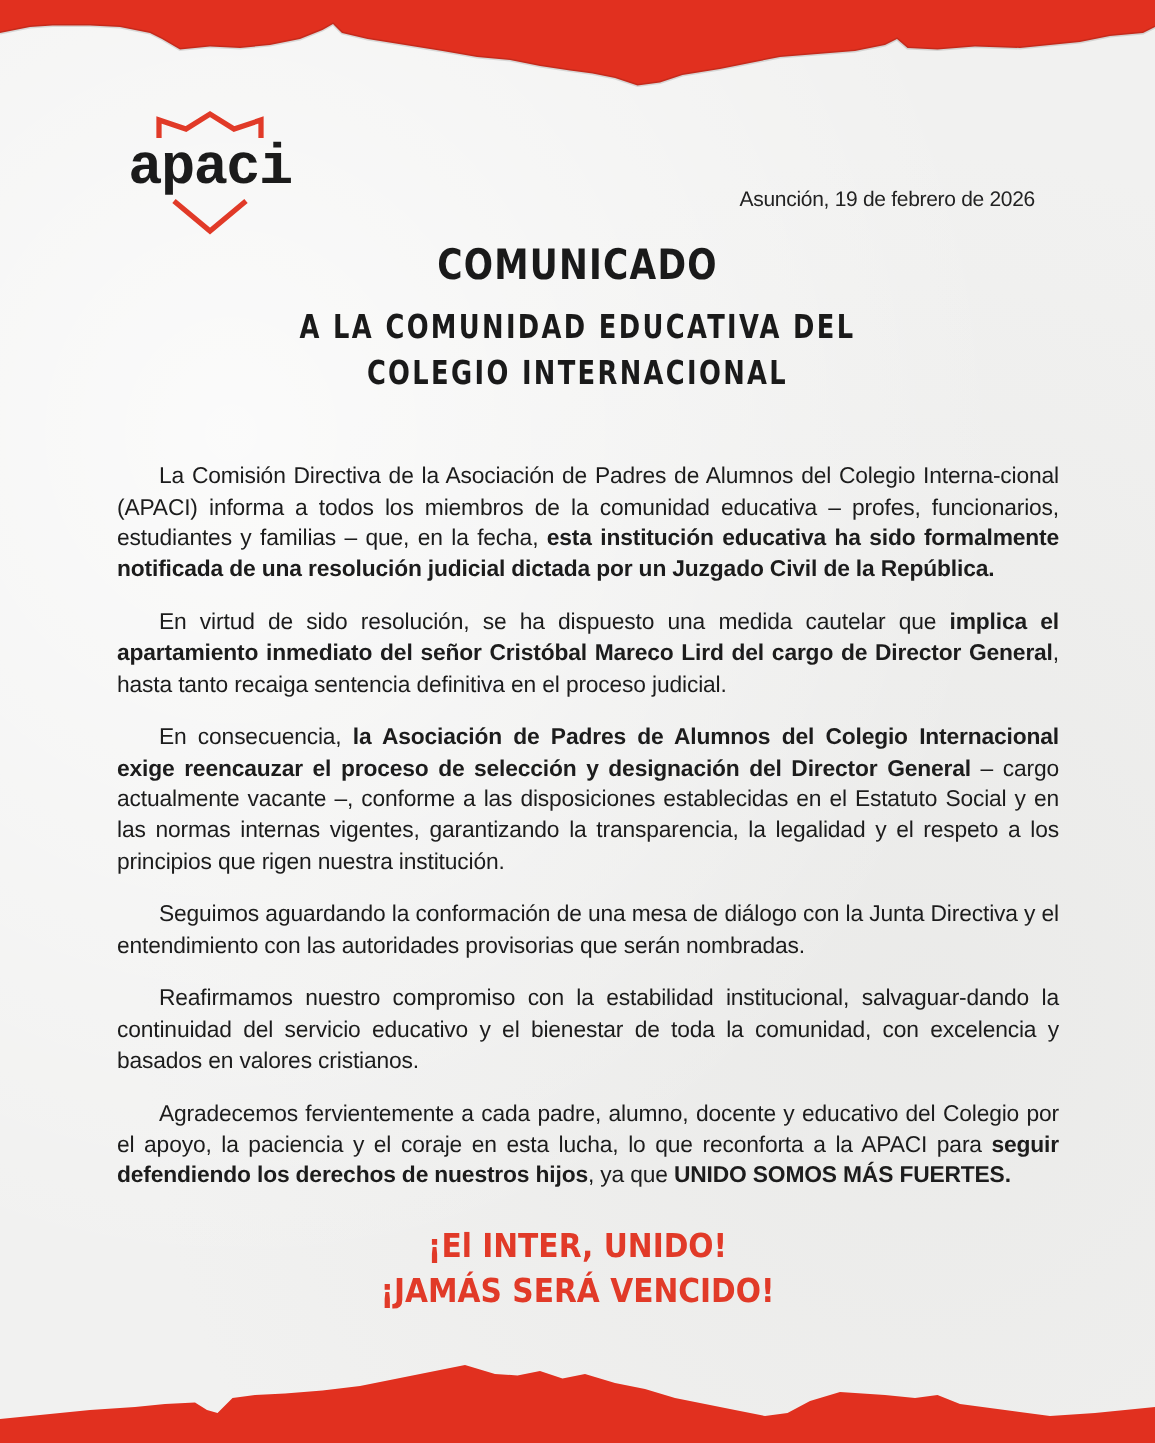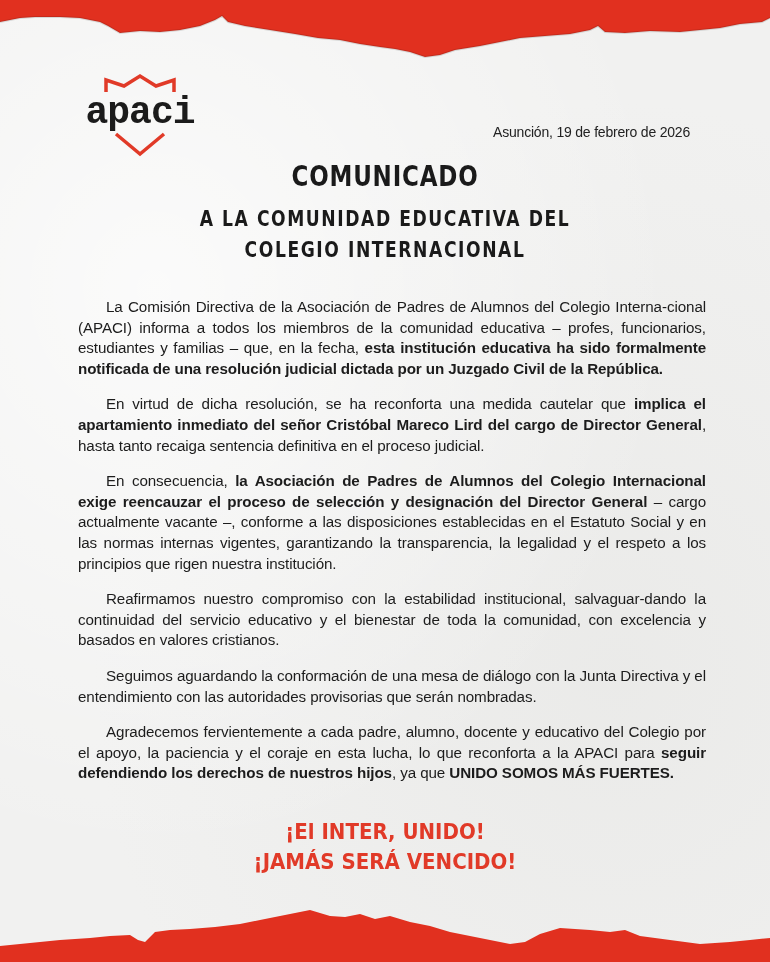--- a/index.html
+++ b/index.html
@@ -42,21 +42,21 @@
     transform: scaleX(0.82);
   }
   .subtitle {
     position: absolute; left: 0; width: 770px; top: 203px; text-align: center;
     font-family: "DejaVu Sans", sans-serif; font-weight: bold;
     font-size: 22px; line-height: 31px; letter-spacing: 2px; color: #1a1a1a;
     transform: scaleX(0.78);
   }
 
   .body-text {
-    position: absolute; left: 78px; width: 628px; top: 297px;
+    position: absolute; left: 78px; width: 628px; top: 308px;
     font-family: "Liberation Sans", sans-serif; font-size: 15.2px; line-height: 20.6px;
     color: #1c1c1c; text-align: justify; letter-spacing: -0.1px;
   }
   .body-text p { margin: 0 0 15px 0; text-indent: 28px; }
   .body-text b { font-weight: bold; }
 
   .slogan {
     position: absolute; left: 0; width: 770px; top: 817px; text-align: center;
     font-family: "DejaVu Sans", sans-serif; font-weight: bold;
     font-size: 22px; line-height: 30px; color: #e13a28;
@@ -89,23 +89,23 @@
 
 <div class="title">COMUNICADO</div>
 
 <div class="subtitle">
   <div>A LA COMUNIDAD EDUCATIVA DEL</div>
   <div>COLEGIO INTERNACIONAL</div>
 </div>
 
 <div class="body-text">
   <p><span>La Comisión Directiva de la Asociación de Padres de Alumnos del Colegio Interna-cional (APACI) informa a todos los miembros de la comunidad educativa – profes, funcionarios, estudiantes y familias – que, en la fecha, </span><b>esta institución educativa ha sido formalmente notificada de una resolución judicial dictada por un Juzgado Civil de la República</b><b>.</b></p>
-  <p><span>En virtud de dicha resolución, se ha reconforta una medida cautelar que </span><b>implica el apartamiento inmediato del señor Cristóbal Mareco Lird del cargo de Director General</b><span>, hasta tanto recaiga sentencia definitiva en el proceso judicial.</span></p>
+  <p><span>En virtud de sido resolución, se ha dispuesto una medida cautelar que </span><b>implica el apartamiento inmediato del señor Cristóbal Mareco Lird del cargo de Director General</b><span>, hasta tanto recaiga sentencia definitiva en el proceso judicial.</span></p>
   <p><span>En consecuencia, </span><b>la Asociación de Padres de Alumnos del Colegio Internacional exige reencauzar el proceso de selección y designación del Director General</b><span> – cargo actualmente vacante –, conforme a las disposiciones establecidas en el Estatuto Social y en las normas internas vigentes, garantizando la transparencia, la legalidad y el respeto a los principios que rigen nuestra institución.</span></p>
+  <p><span>Seguimos aguardando la conformación de una mesa de diálogo con la Junta Directiva y el entendimiento con las autoridades provisorias que serán nombradas.</span></p>
   <p><span>Reafirmamos nuestro compromiso con la estabilidad institucional, salvaguar-dando la continuidad del servicio educativo y el bienestar de toda la comunidad, con excelencia y basados en valores cristianos.</span></p>
-  <p><span>Seguimos aguardando la conformación de una mesa de diálogo con la Junta Directiva y el entendimiento con las autoridades provisorias que serán nombradas.</span></p>
   <p><span>Agradecemos fervientemente a cada padre, alumno, docente y educativo del Colegio por el apoyo, la paciencia y el coraje en esta lucha, lo que reconforta a la APACI para </span><b>seguir defendiendo los derechos de nuestros hijos</b><span>, ya que </span><b>UNIDO SOMOS MÁS FUERTES.</b></p>
 </div>
 
 <div class="slogan">
   <div>¡El INTER, UNIDO!</div>
   <div>¡JAMÁS SERÁ VENCIDO!</div>
 </div>
 
 </body></html>

